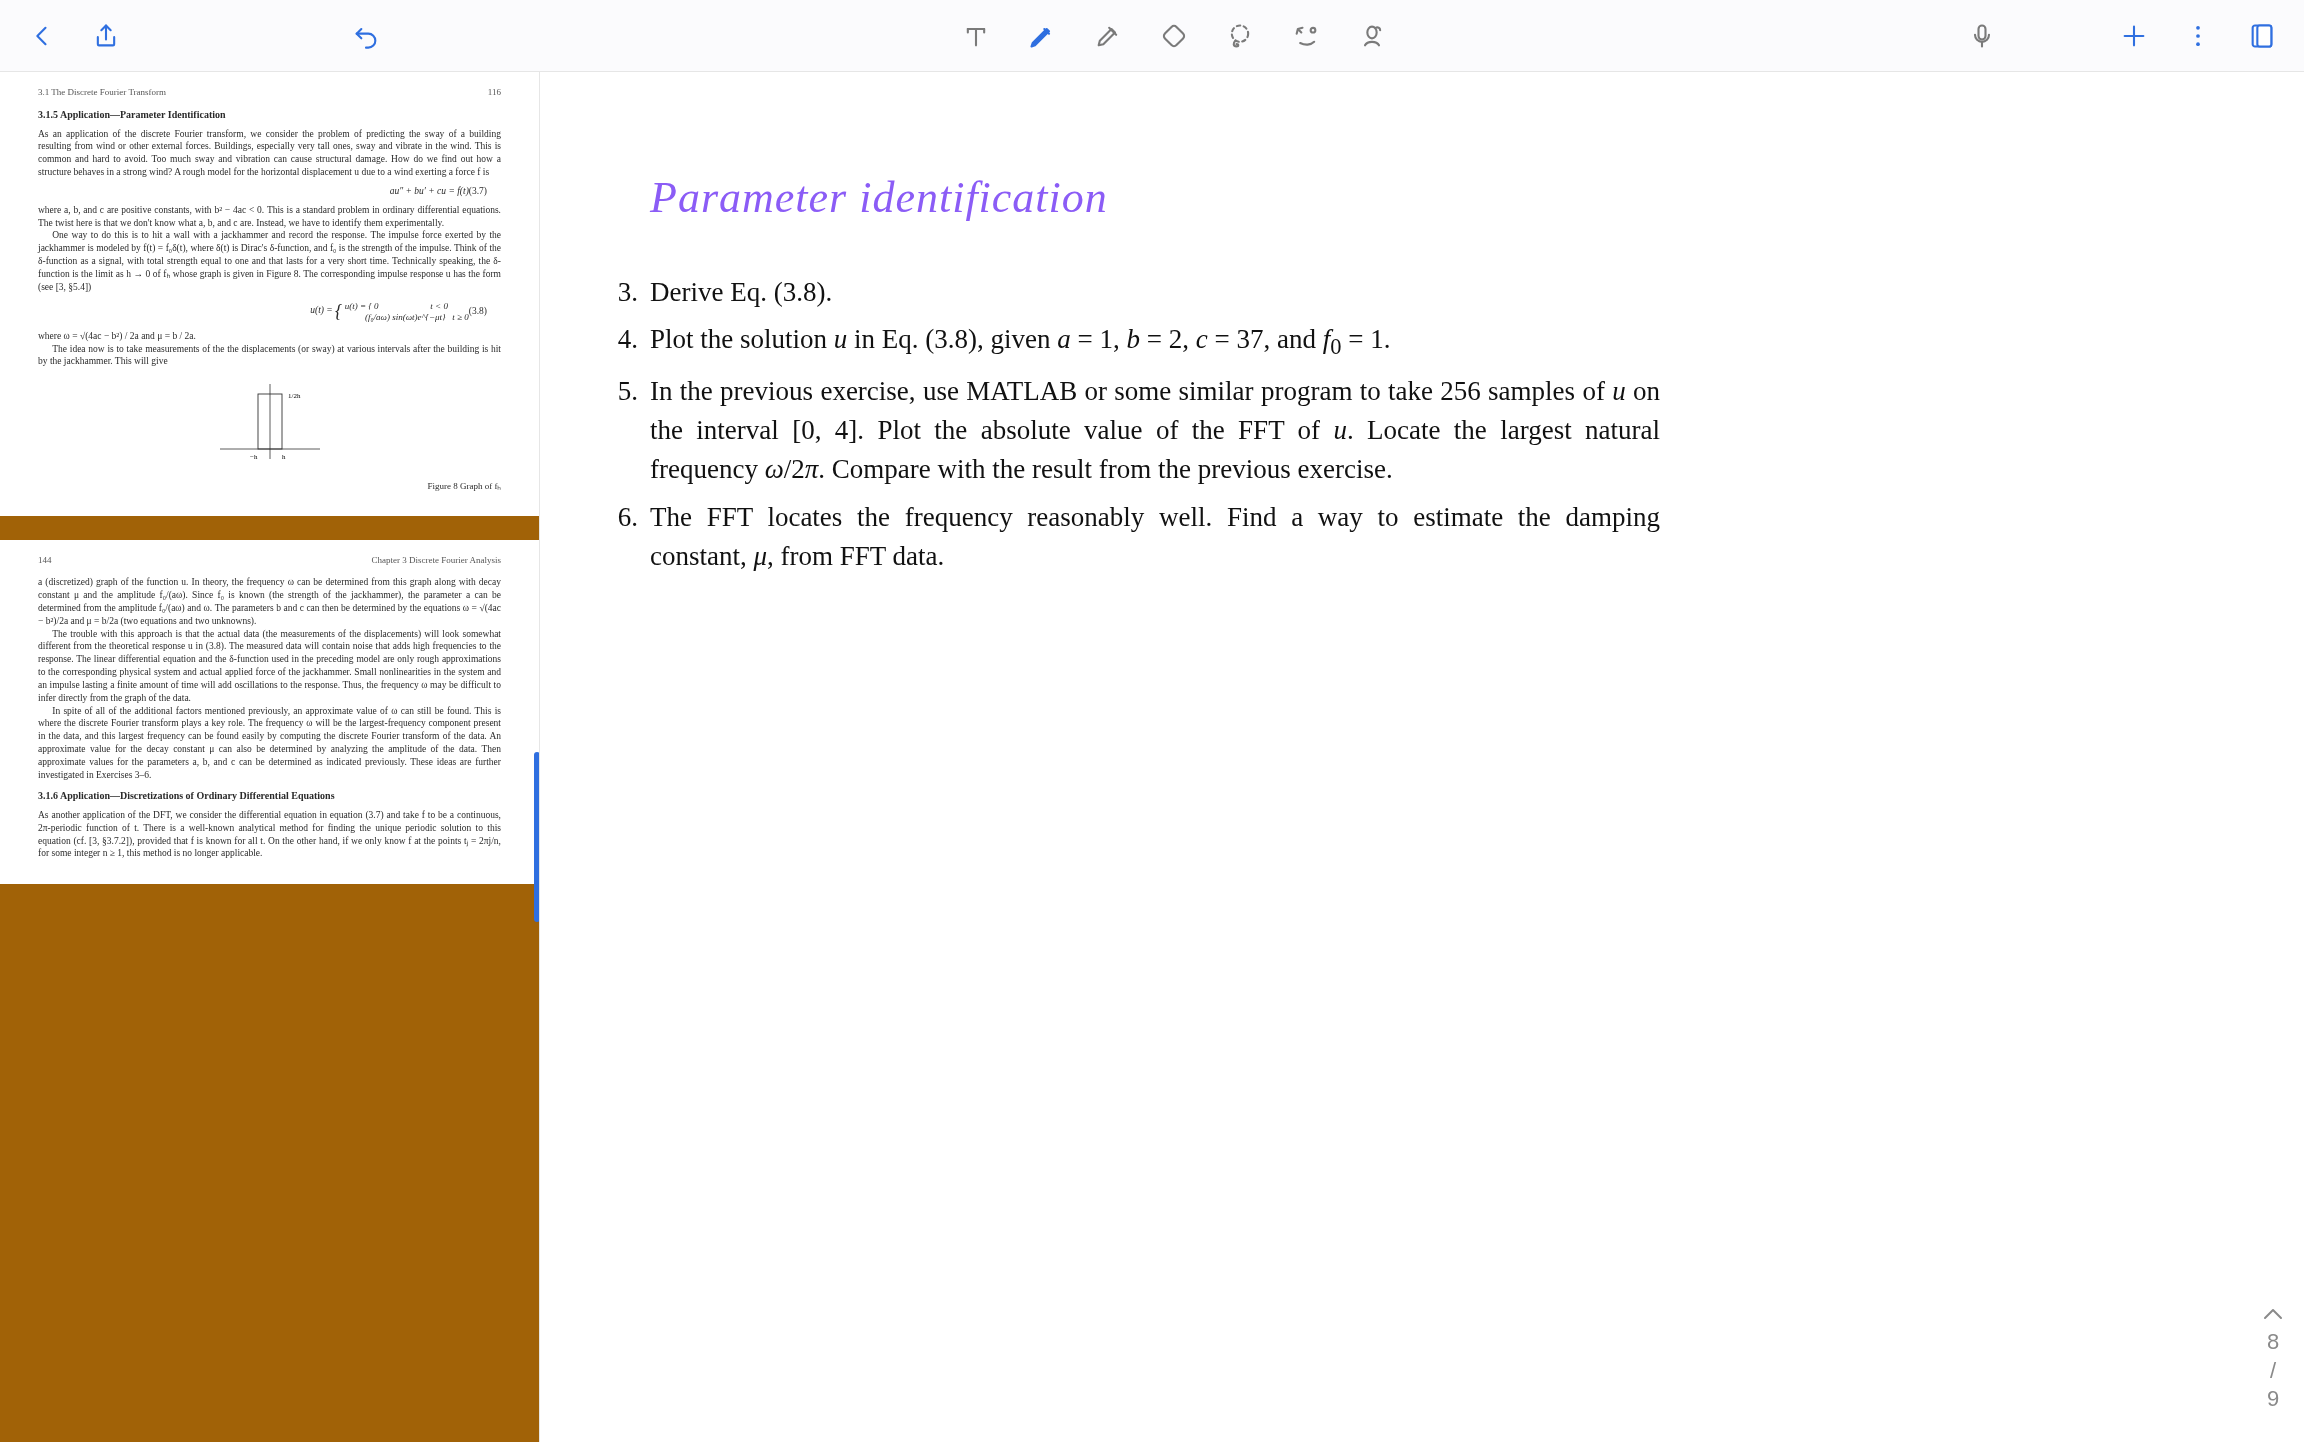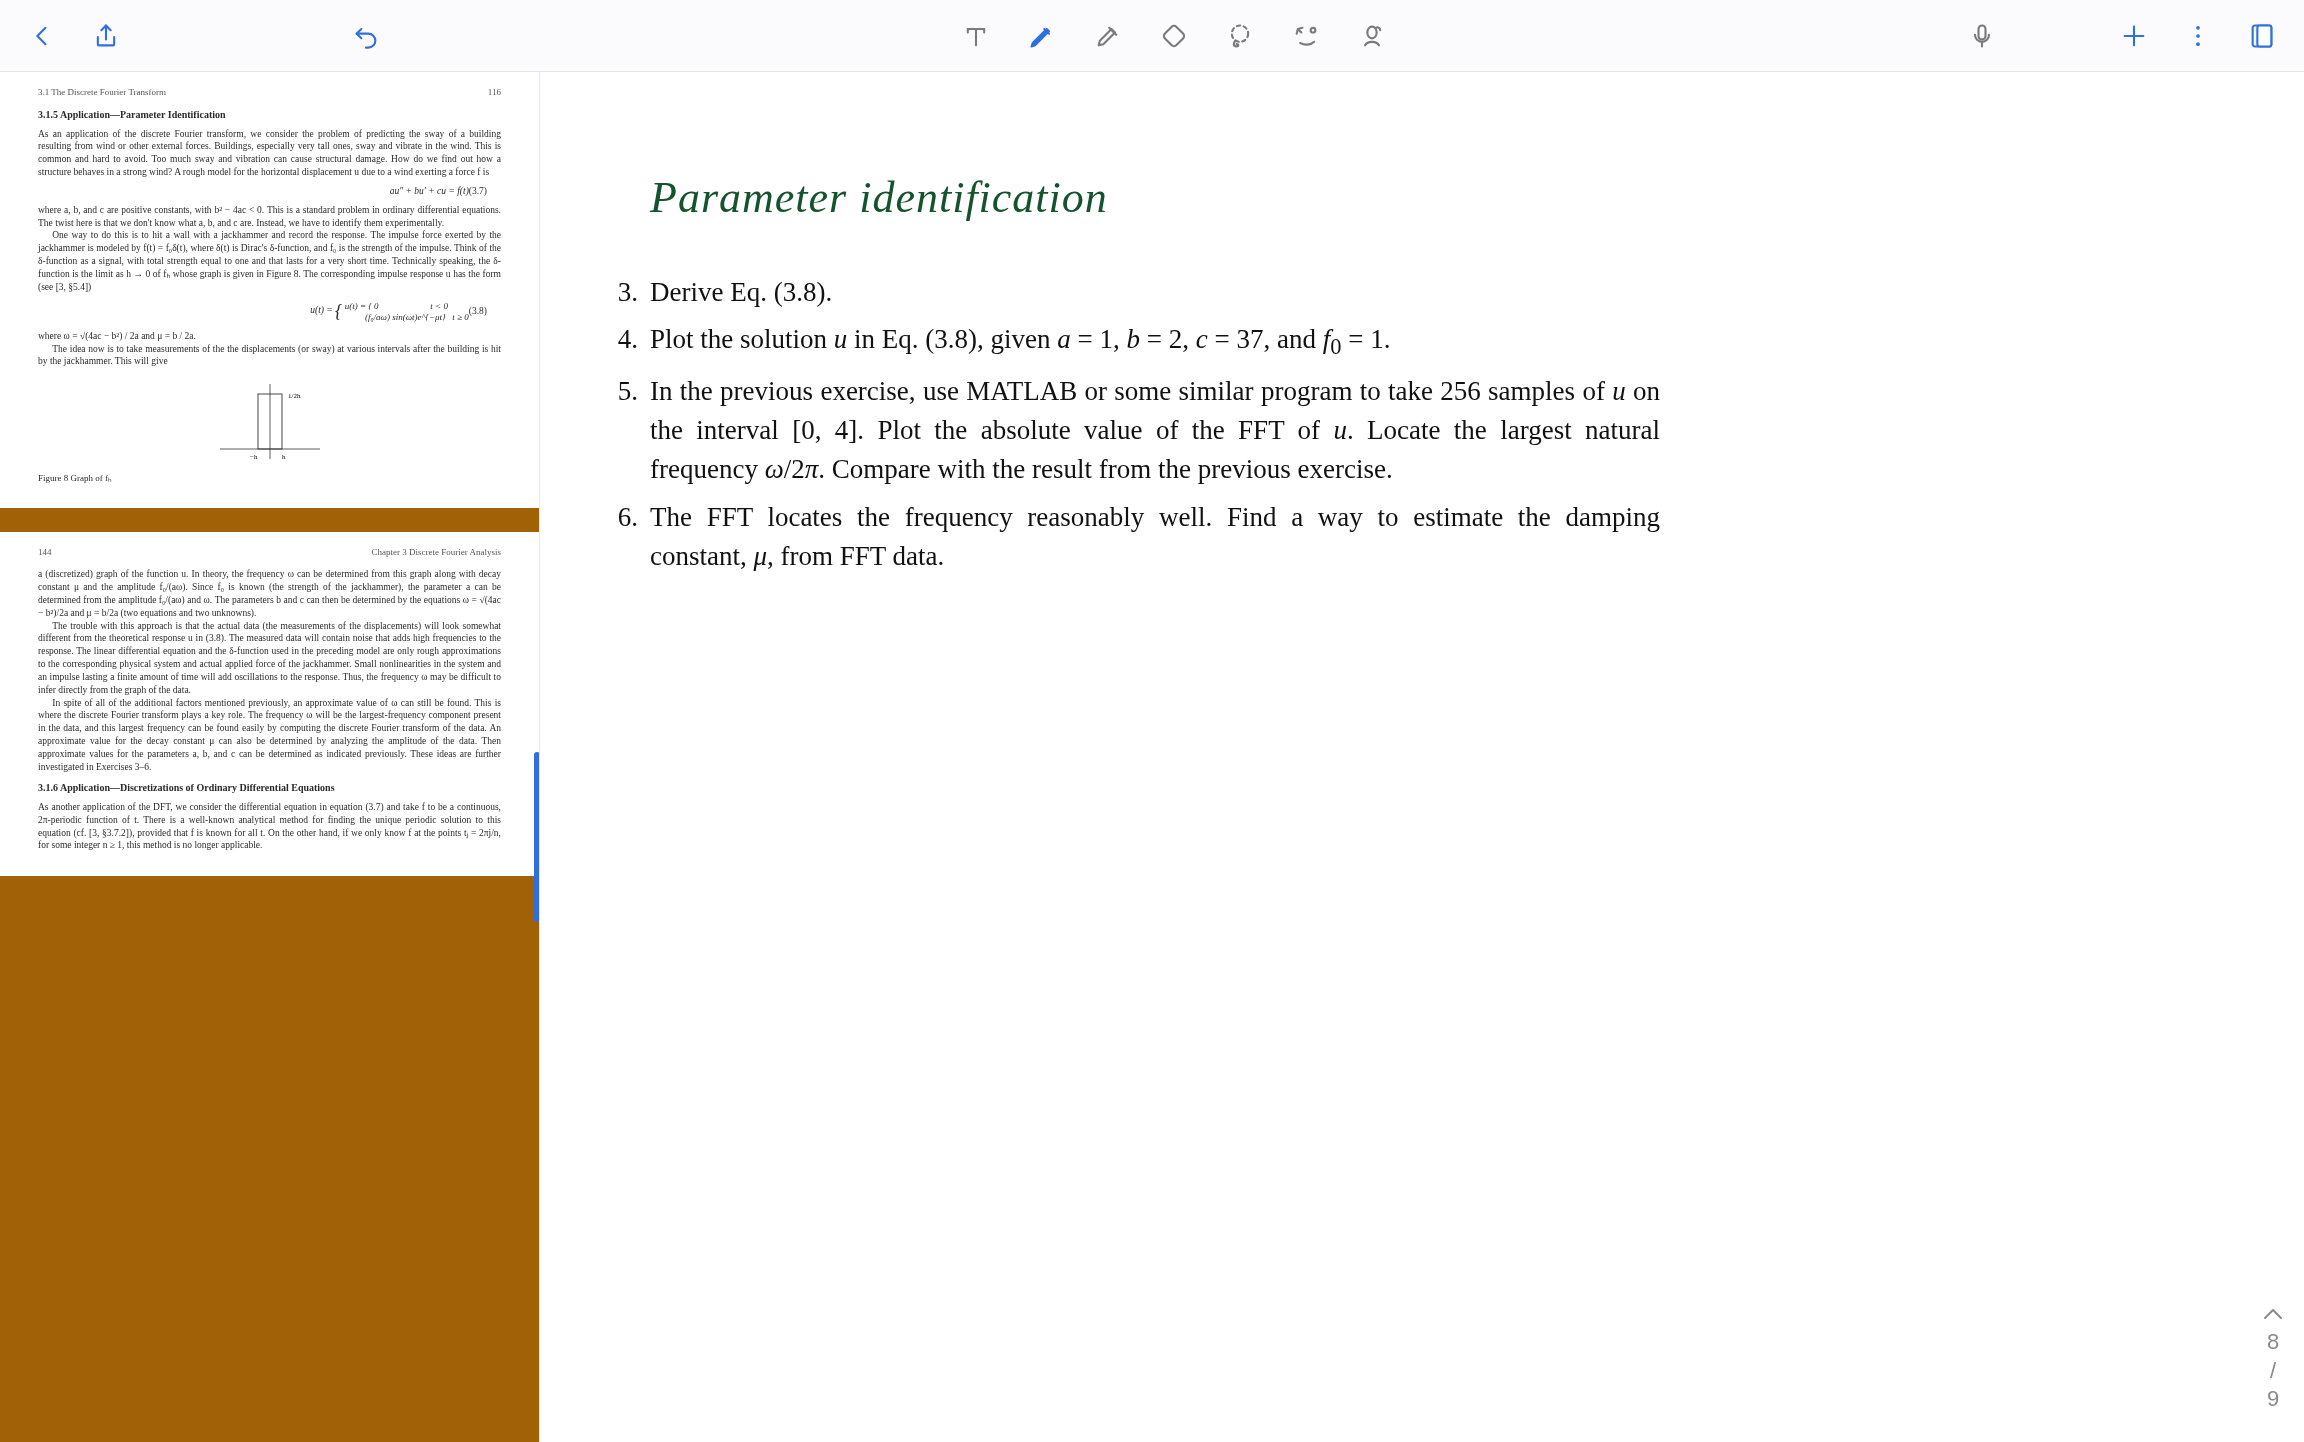--- a/index.html
+++ b/index.html
@@ -47,42 +47,42 @@
     color: #2a2a2a;
   }
   .thumb-page + .thumb-page { margin-top: 24px; }
   .thumb-header { display: flex; justify-content: space-between; font-size: 9px; color: #555; margin-bottom: 10px; }
   .thumb-sec-title { font-weight: bold; font-size: 10px; margin: 8px 0 6px; }
   .thumb-body { text-align: justify; }
   .thumb-eq { text-align: center; margin: 6px 14px; display:flex; justify-content:flex-end; align-items:center; }
   .thumb-eq .eqnum { margin-left: auto; }
   .thumb-graph { margin: 6px auto; width: 120px; height: 90px; position: relative; }
   .thumb-graph svg { width:100%; height:100%; }
-  .thumb-caption { text-align:left; font-size:9px; margin-top:8px; }
+  .thumb-caption { text-align:right; font-size:9px; margin-top:16px; }
 
   
   .scroll-indicator {
     position: absolute;
     right: -1px;
     top: 680px;
     width: 6px;
     height: 170px;
     background: #2f6fe0;
     border-radius: 3px;
   }
 
   
   .canvas-wrap { flex: 1 1 auto; position: relative; background: #fff; overflow: hidden; }
   .canvas {
     position: absolute; inset: 0;
     padding: 60px 80px 40px 60px;
   }
   .hand-title {
     font-family: "Segoe Script", "Bradley Hand", "Comic Sans MS", cursive;
-    color: #14532d;
+    color: #8b5cf6;
     font-size: 44px;
     font-style: italic;
     margin: 40px 0 50px 50px;
     letter-spacing: 1px;
   }
   .problem-list {
     font-family: Georgia, "Times New Roman", serif;
     font-size: 27px;
     line-height: 1.45;
     color: #111;

